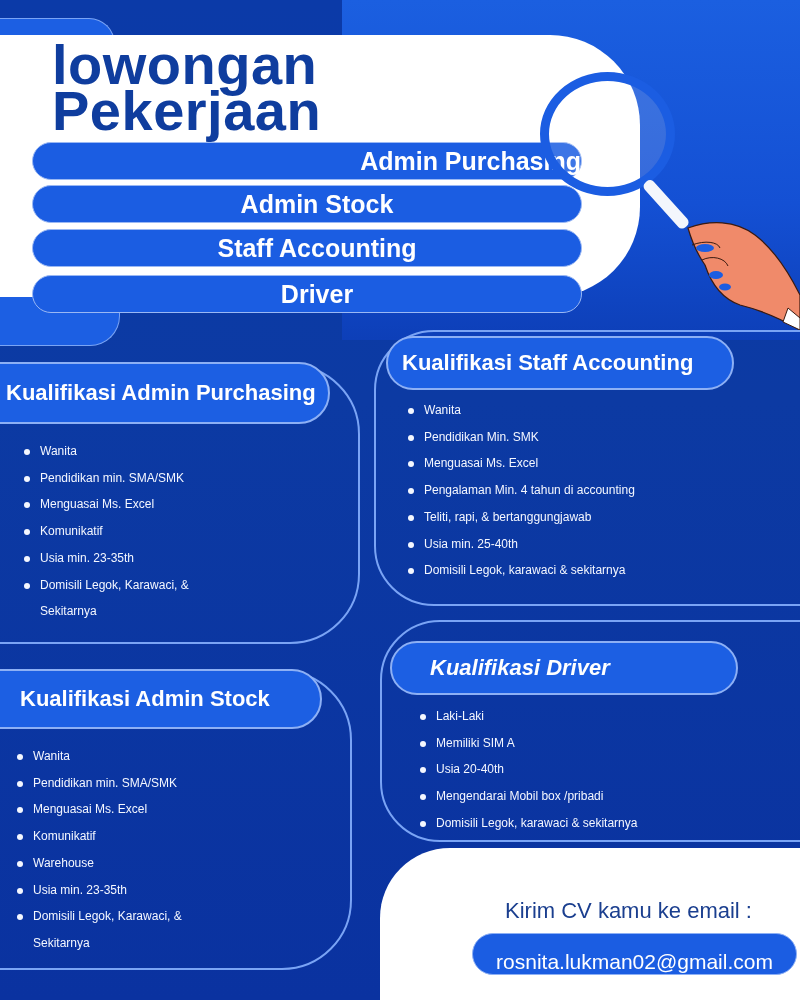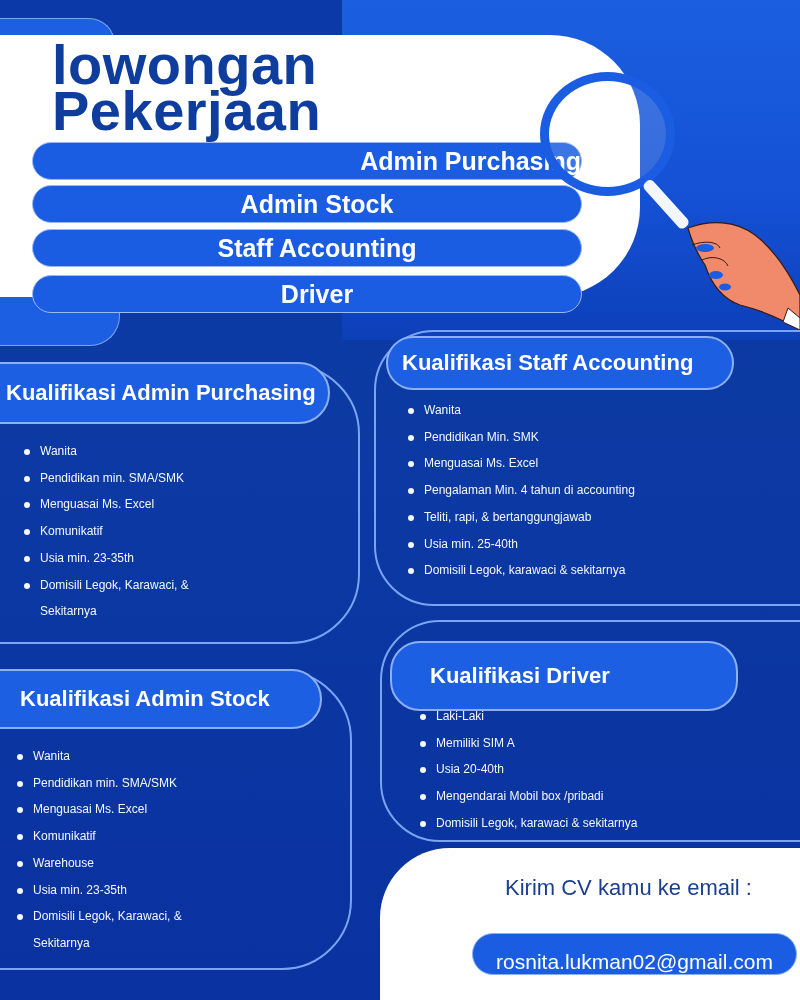--- a/index.html
+++ b/index.html
@@ -67,21 +67,21 @@
   ul.bullets li { position: relative; padding-left: 16px; }
   ul.bullets li::before {
     content: ""; position: absolute; left: 0; top: 11px;
     width: 6px; height: 6px; border-radius: 50%; background: #f4f7ff;
   }
   .contact {
     position: absolute; left: 380px; top: 848px; width: 440px; height: 170px;
     background: #ffffff; border-radius: 70px 0 0 0;
   }
   .contact-label {
-    position: absolute; left: 505px; top: 875px;
+    position: absolute; left: 505px; top: 898px;
     color: #1b3f8f; font-size: 22px;
   }
   .email-pill {
     position: absolute; left: 472px; top: 933px; width: 325px; height: 42px;
     background: #1b5de2; border-radius: 22px; border: 1px solid #8db0f5;
     color: #fff; font-size: 21px;
     display: flex; align-items: flex-end; justify-content: center;
   }
 </style>
 </head>
@@ -160,21 +160,21 @@
     <li>Pendidikan min. SMA/SMK</li>
     <li>Menguasai Ms. Excel</li>
     <li>Komunikatif</li>
     <li>Warehouse</li>
     <li>Usia min. 23-35th</li>
     <li>Domisili Legok, Karawaci, &amp;</li>
     <li class="cont">Sekitarnya</li>
   </ul>
 
   <div class="card-frame" style="left:380px; top:620px; width:460px; height:222px; border-radius:60px 0 0 60px;"></div>
-  <div class="card-header" style="left:390px; top:641px; width:348px; height:70px; padding-left:38px;">
+  <div class="card-header" style="left:390px; top:641px; width:348px; height:54px; padding-left:38px;font-style:italic;">
     <span>Kualifikasi Driver</span>
   </div>
   <ul class="bullets" style="left:420px; top:703px;">
     <li>Laki-Laki</li>
     <li>Memiliki SIM A</li>
     <li>Usia 20-40th</li>
     <li>Mengendarai Mobil box /pribadi</li>
     <li>Domisili Legok, karawaci &amp; sekitarnya</li>
   </ul>
 

